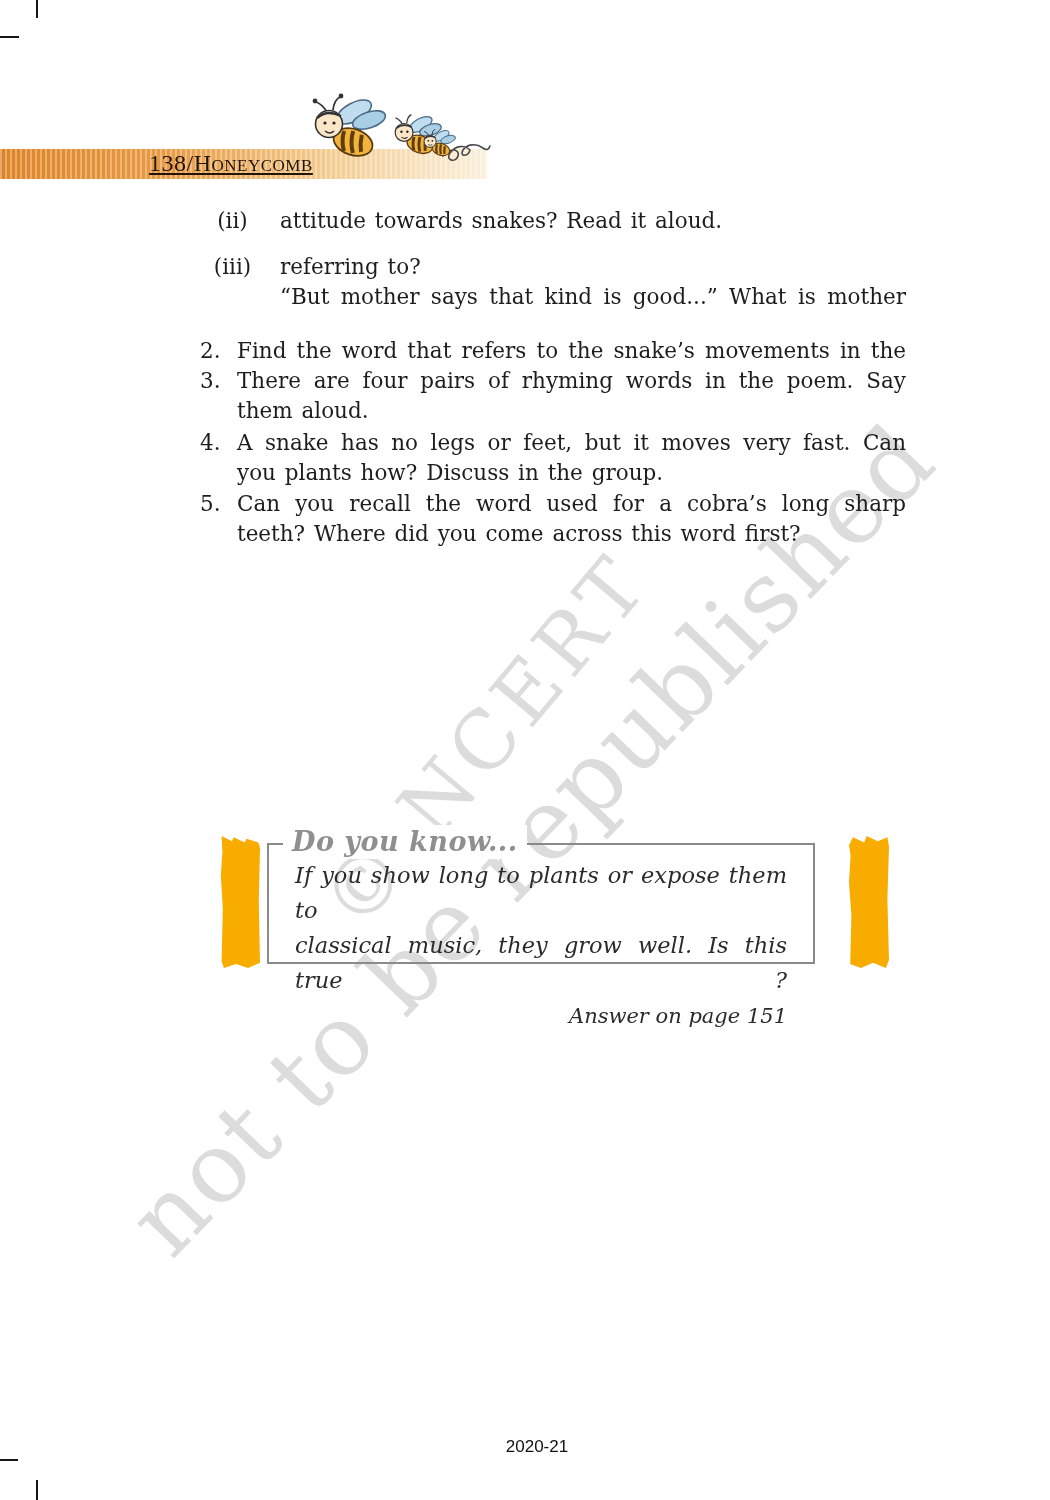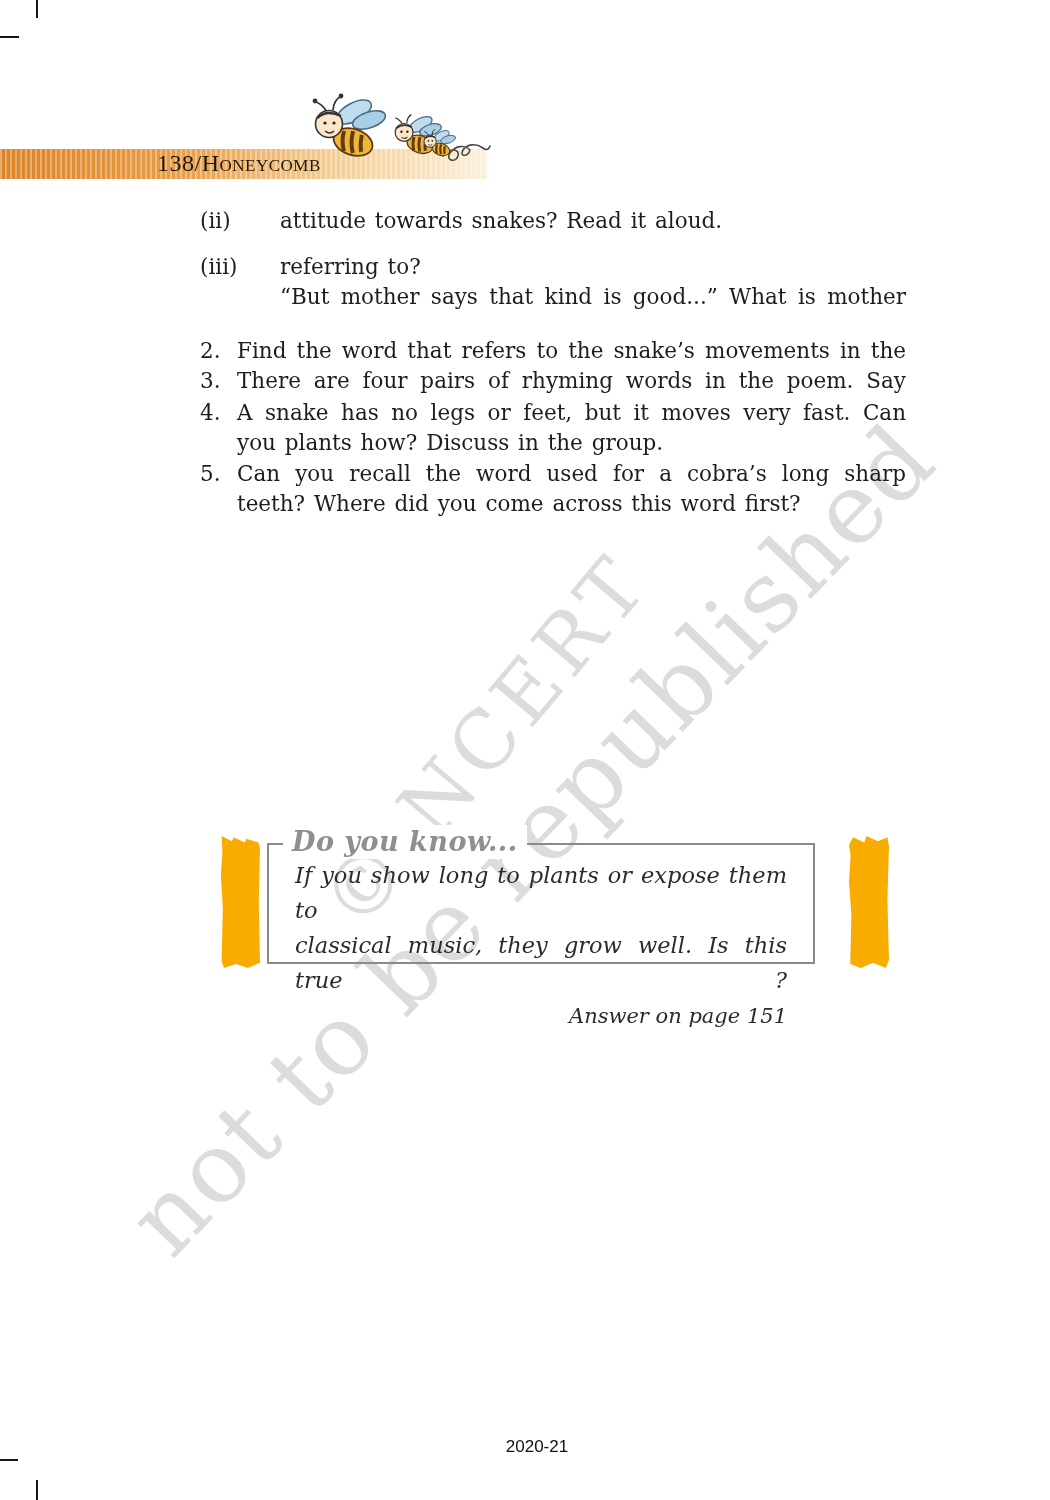--- a/index.html
+++ b/index.html
@@ -28,33 +28,33 @@
   
   .header-bar {
     position:absolute; left:0; top:149px; width:487px; height:30px; z-index:1;
     background:
       repeating-linear-gradient(90deg,
         rgba(255,255,255,0.32) 0px, rgba(255,255,255,0.32) 2px,
         rgba(255,255,255,0)   2px, rgba(255,255,255,0)   5px),
       linear-gradient(90deg, #DD8426 0%, #E89B44 35%, #F3CD92 68%, #FBF0DC 100%);
   }
   .header-label {
-    position:absolute; left:157px; top:147px; z-index:2;
+    position:absolute; left:149px; top:147px; z-index:2;
     font-family:"Liberation Serif", serif; font-variant:small-caps;
-    font-size:24px; line-height:32px; color:#221507; letter-spacing:0.5px;
+    font-size:24px; line-height:32px; color:#221507; letter-spacing:0.5px;text-decoration:underline;
   }
   .bees { position:absolute; left:291px; top:90px; z-index:2; }
 
   
   .questions {
     position:absolute; left:200px; top:206px; width:706px; z-index:1;
     font-size:21.5px; line-height:30px; color:#1d1d1d;
   }
   .q-row { display:flex; }
-  .q-row.sub .q-label { flex:0 0 80px; text-align:left; padding-right:15px; box-sizing:border-box; }
+  .q-row.sub .q-label { flex:0 0 80px; text-align:center; padding-right:15px; box-sizing:border-box; }
   .q-row.num .q-label { flex:0 0 37px; text-align:left; }
   .q-text { flex:1; min-width:0; }
   .jline       { text-align:justify; text-align-last:justify; }
   .jline.last  { text-align:justify; text-align-last:left; word-spacing:2px; }
   .mb16 { margin-bottom:16px; } .mb8 { margin-bottom:24px; }
   .mb0  { margin-bottom:0; }    .mb2 { margin-bottom:2px; } .mb1 { margin-bottom:1px; }
 
   
   .know-wrap { position:absolute; left:220px; top:836px; width:669px; height:132px; z-index:1; }
   .paint-bar {
@@ -174,20 +174,21 @@
     <span class="q-label">2.</span>
     <div class="q-text">
       <div class="jline">Find the word that refers to the snake’s movements in the</div>
     </div>
   </div>
 
   <div class="q-row num mb2">
     <span class="q-label">3.</span>
     <div class="q-text">
       <div class="jline">There are four pairs of rhyming words in the poem. Say</div>
+      <div class="jline last">them aloud.</div>
     </div>
   </div>
 
   <div class="q-row num mb1">
     <span class="q-label">4.</span>
     <div class="q-text">
       <div class="jline">A snake has no legs or feet, but it moves very fast. Can</div>
       <div class="jline last">you plants how? Discuss in the group.</div>
     </div>
   </div>

